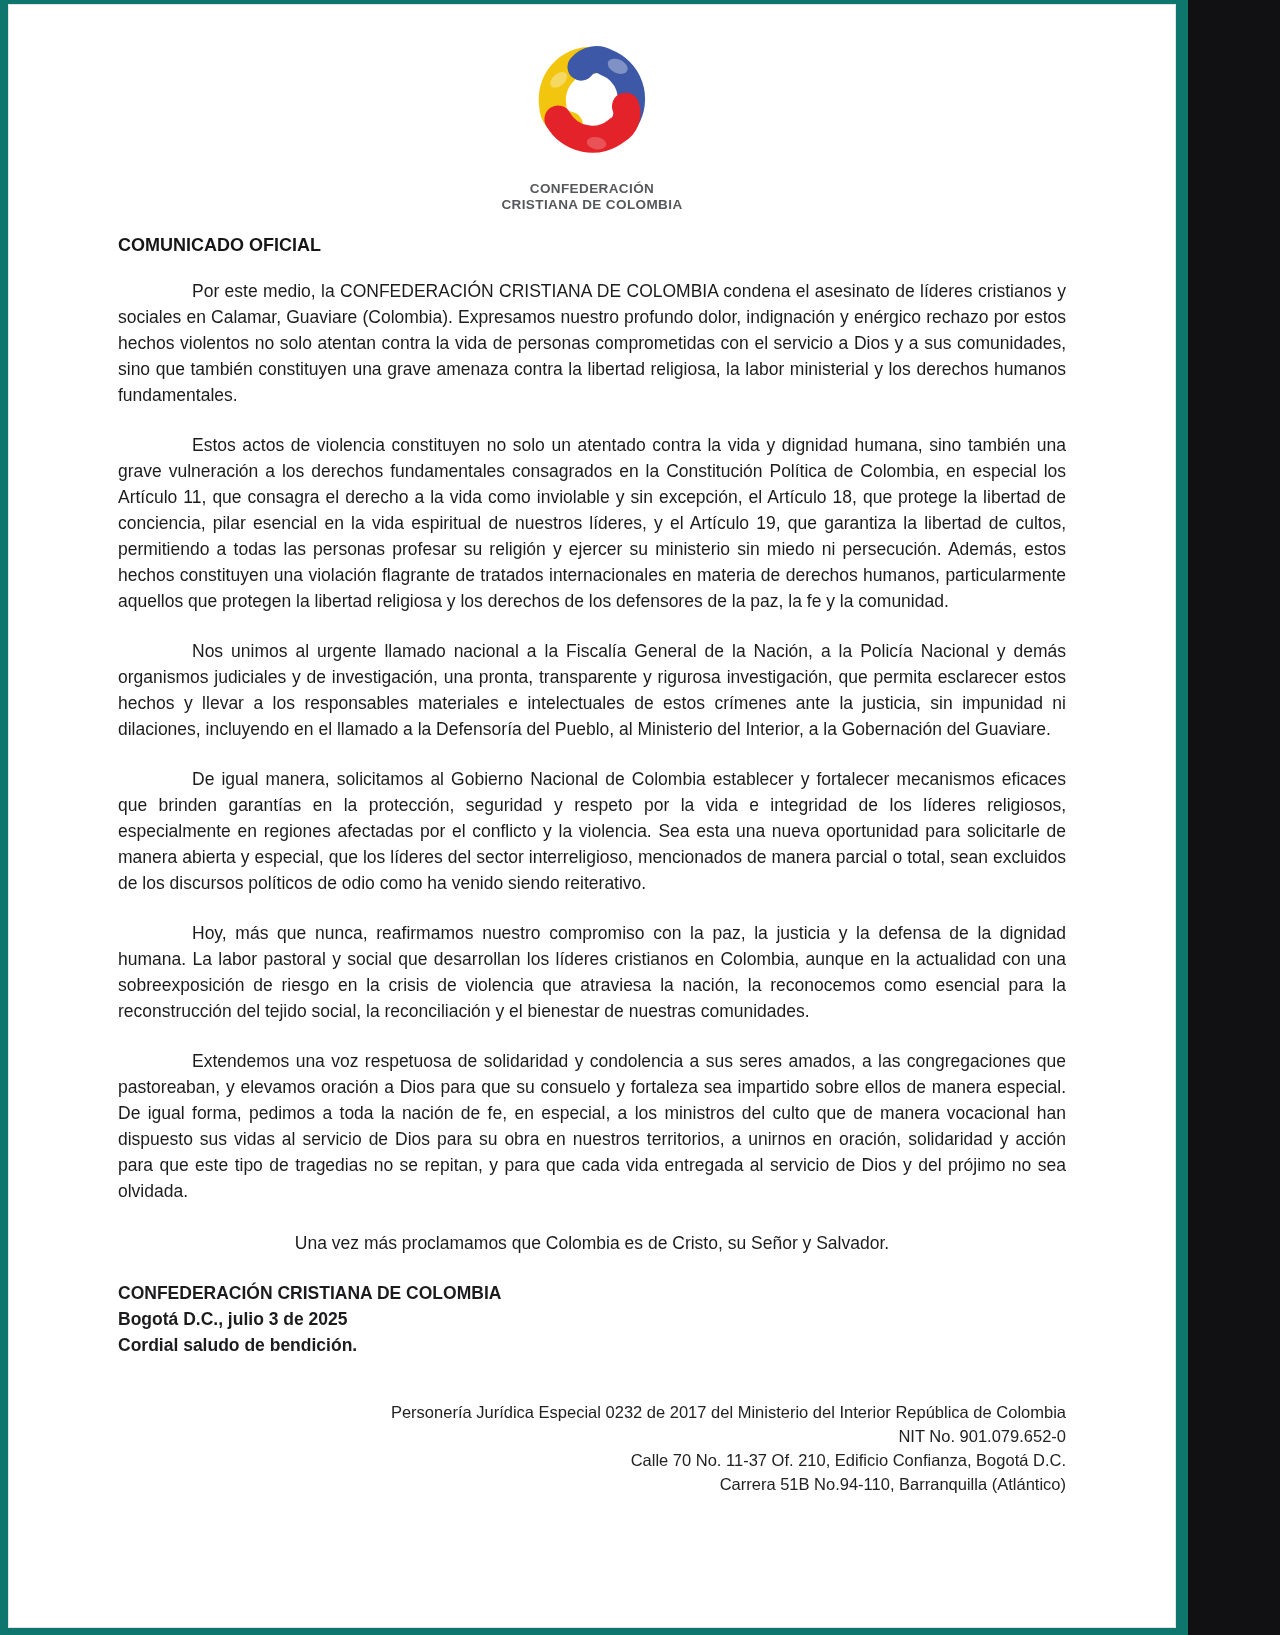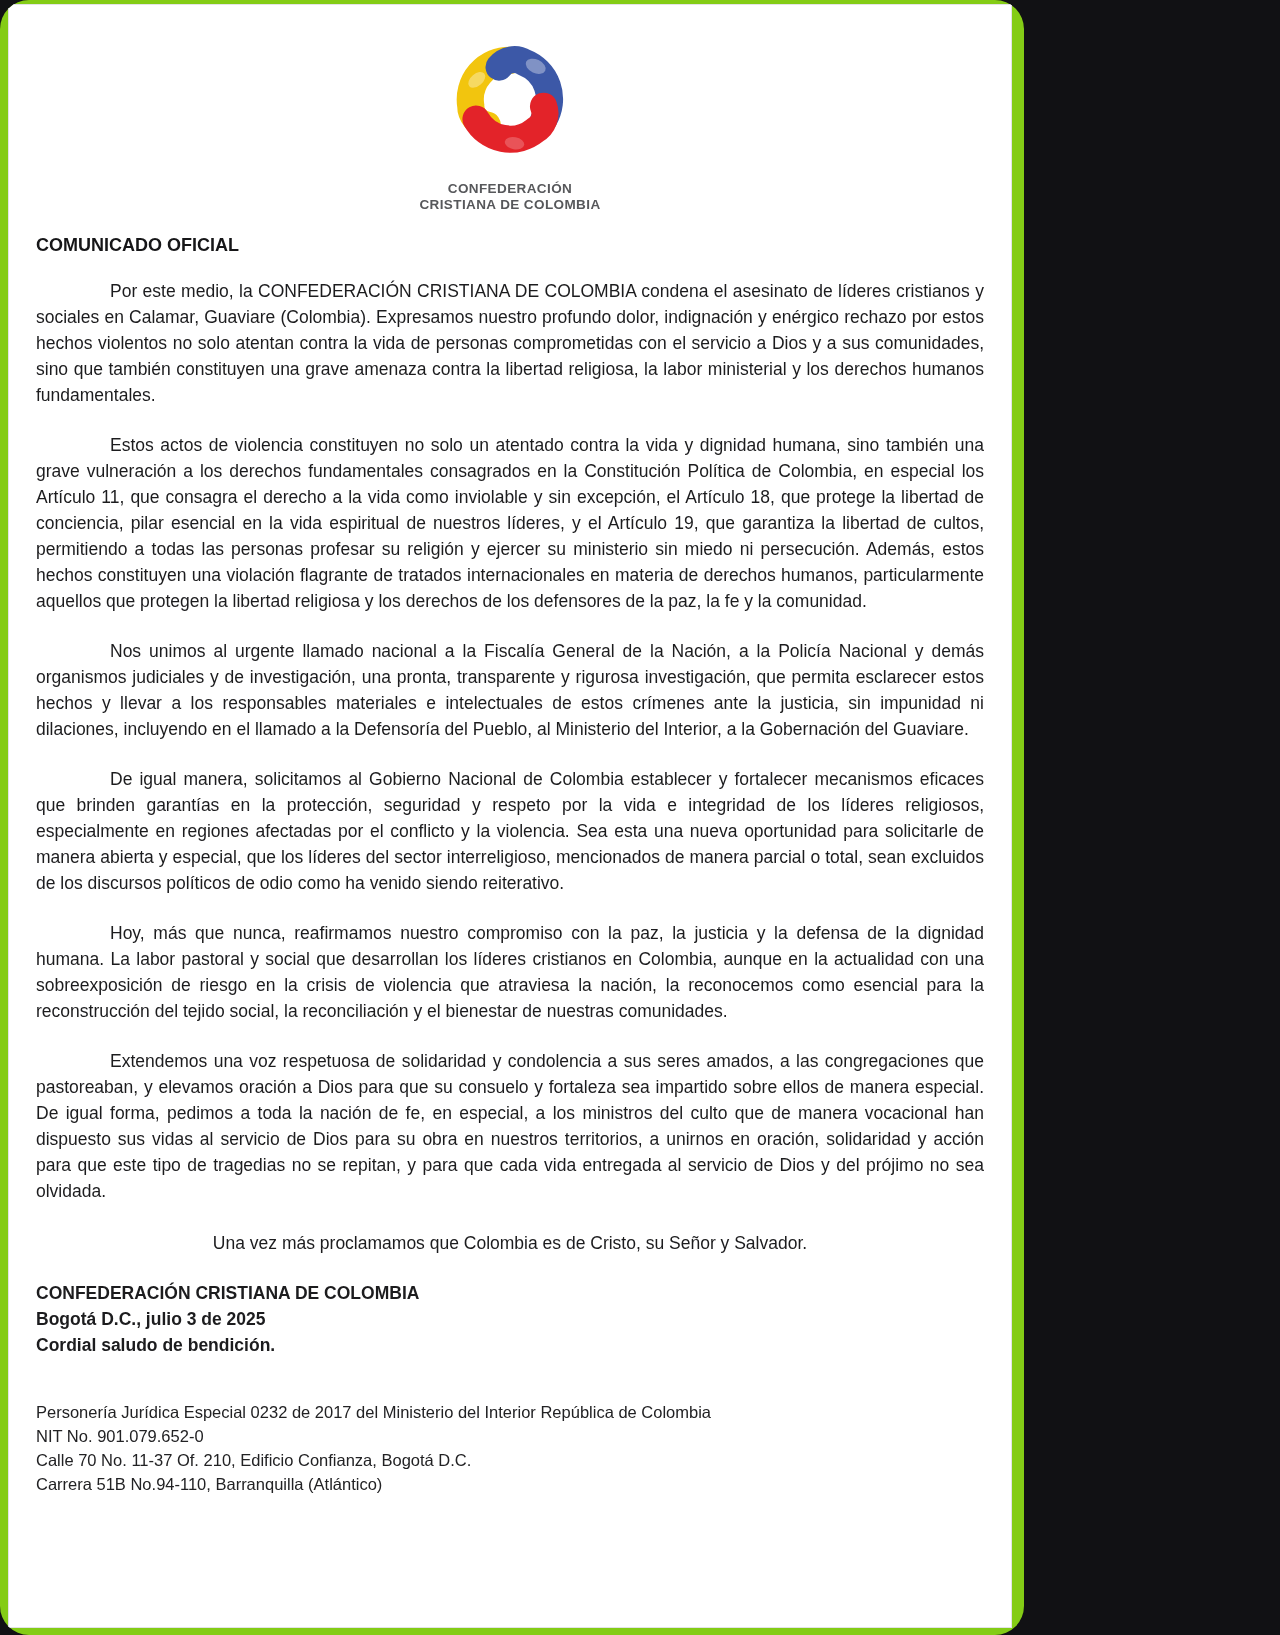--- a/index.html
+++ b/index.html
@@ -3,24 +3,23 @@
 <meta charset="utf-8">
 <style>
   html, body { margin: 0; padding: 0; }
   body {
     width: 1280px; height: 1635px;
     font-family: "Liberation Sans", sans-serif;
     background: #111114;
   }
   .frame {
     position: relative;
-    width: 1024px; height: 1635px;
-    background: #84cc16;
+    width: 1188px; height: 1635px;
+    background: #0f766e;
     overflow: hidden;
-    border-radius: 29px;
   }
   .page {
     position: absolute;
     top: 4px; left: 8px; right: 12px; bottom: 7px;
     background: #ffffff;
     border: 1px solid #e3e3e6;
     box-sizing: border-box;
     overflow: hidden;
   }
   .page-inner {
@@ -70,21 +69,21 @@
   }
   .signature {
     font-weight: bold;
     font-size: 17.5px;
     line-height: 26px;
     margin-top: 16px;
   }
   
   .doc-footer {
     margin-top: 42px;
-    text-align: left;
+    text-align: right;
     font-size: 16.5px;
     line-height: 24px;
     color: #222224;
   }
 </style>
 </head>
 <body>
 
 <div class="frame">
   <div class="page">

